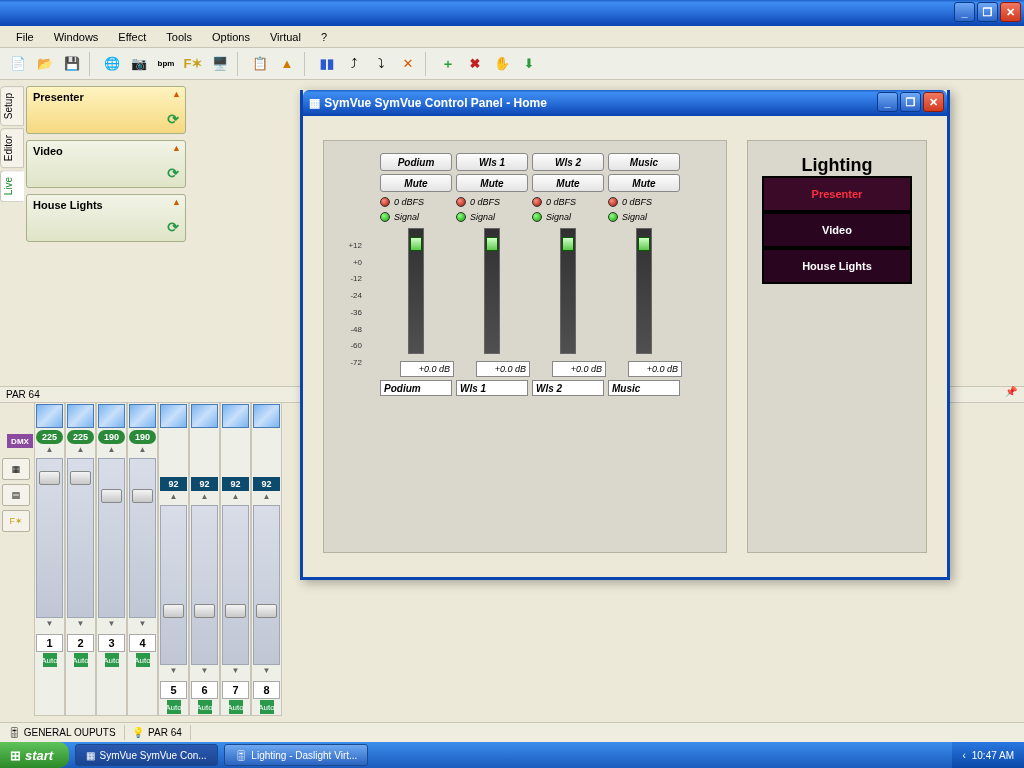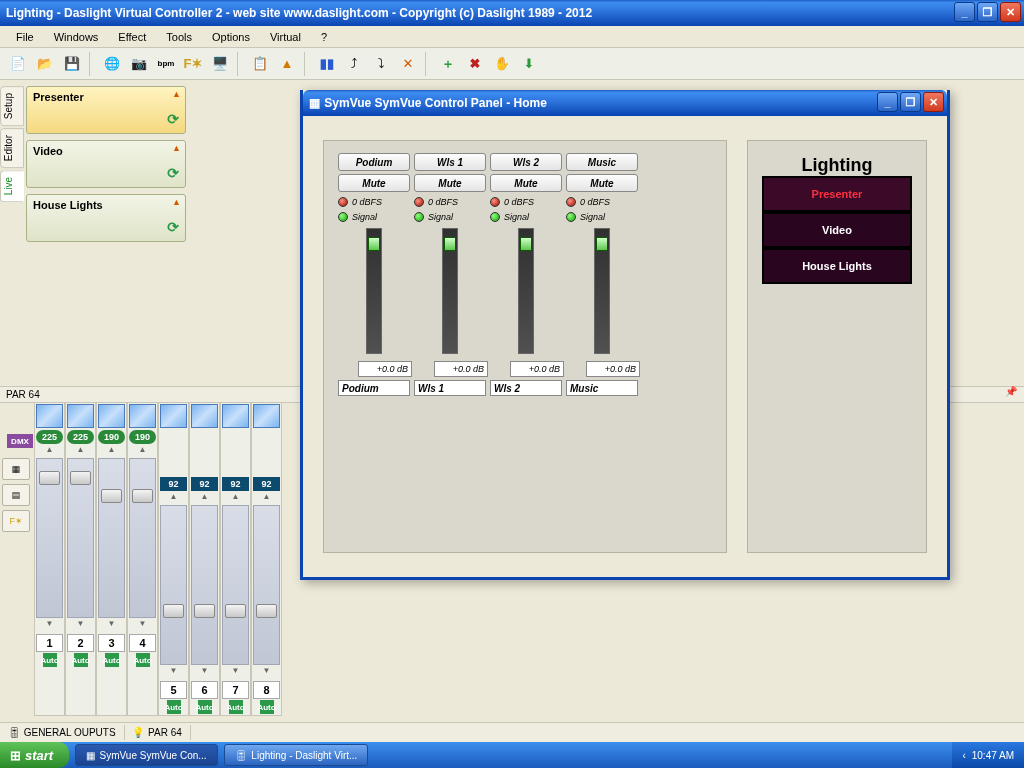--- a/index.html
+++ b/index.html
@@ -111,21 +111,21 @@
   .fader-handle{
     position:absolute;left:2px;width:21px;height:14px;
     background:linear-gradient(to bottom,#f4f4f4,#c8c8c8);
     border:1px solid #888;border-radius:2px;
   }
   .fader-num{
     width:27px;height:18px;font-size:11px;font-weight:bold;
     display:flex;align-items:center;justify-content:center;background:#fff;border:1px solid #aaa;margin:3px 0 1px;
   }
   .fader-auto{
-    width:14px;height:14px;font-size:8px;font-weight:bold;color:#fff;
+    width:14px;height:14px;font-size:8px;font-weight:normal;color:#fff;
     background:#2a9a4a;display:flex;align-items:center;justify-content:center;margin-bottom:1px;
   }
   .dmx-label{
     position:absolute;left:7px;top:354px;width:26px;height:14px;
     background:#8a4aa0;color:#fff;font-size:8px;font-weight:bold;
     display:flex;align-items:center;justify-content:center;
   }
 
   
   .btabs{
@@ -226,21 +226,20 @@
   .tray{
     margin-left:auto;height:26px;padding:0 10px;
     background:linear-gradient(to bottom,#2a78e0,#0a48a8);
     color:#fff;font-size:10px;display:flex;align-items:center;gap:6px;
   }
 </style>
 </head>
 <body>
 
 <div class="titlebar">
-  <span>Lighting - Daslight Virtual Controller 2  -  web site www.daslight.com  -  Copyright (c) Daslight 1989 - 2012</span>
   <div class="winbtns">
     <div class="winbtn">_</div>
     <div class="winbtn">❐</div>
     <div class="winbtn close">✕</div>
   </div>
 </div>
 
 <div class="menubar">
   <span>File</span>
   <span>Windows</span>
@@ -416,20 +415,30 @@
     <span>SymVue SymVue Control Panel - Home</span>
     <div class="winbtns">
       <div class="winbtn">_</div>
       <div class="winbtn">❐</div>
       <div class="winbtn close">✕</div>
     </div>
   </div>
   <div class="sv-body">
 
     <div class="sv-mixers">
+      <div class="sv-scale" id="sv-scale">
+          <div>+12</div>
+          <div>+0</div>
+          <div>-12</div>
+          <div>-24</div>
+          <div>-36</div>
+          <div>-48</div>
+          <div>-60</div>
+          <div>-72</div>
+        </div>
       <div id="sv-channels" style="display:flex;font-style:italic;">
           <div class="sv-ch">
             <div class="sv-btn">Podium</div>
             <div class="sv-btn">Mute</div>
             <div class="sv-led-row">
               <span class="led red"></span>
               <span>0 dBFS</span>
             </div>
             <div class="sv-led-row">
               <span class="led green"></span>

